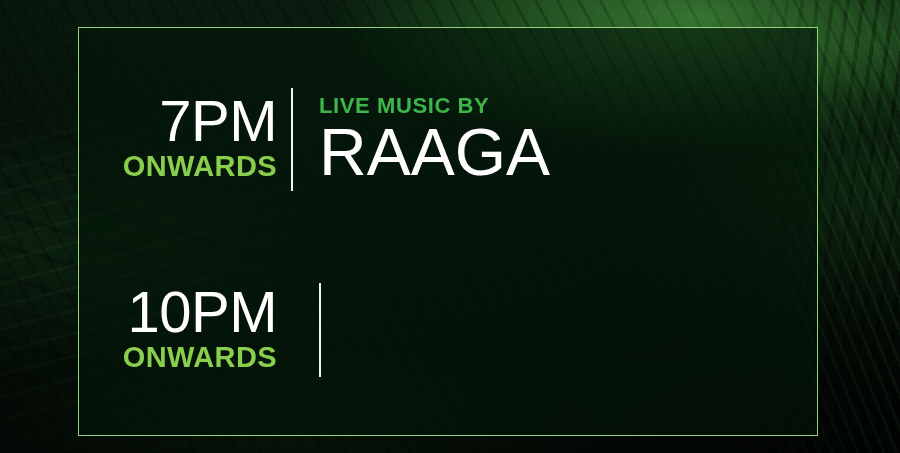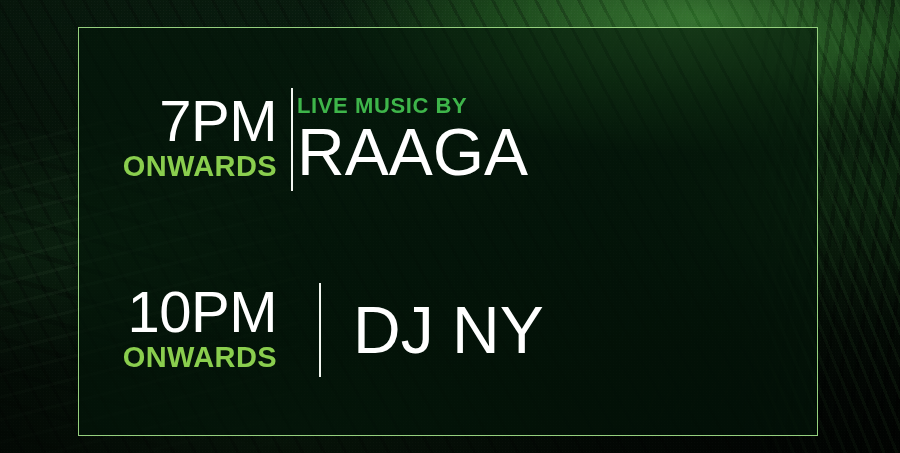--- a/index.html
+++ b/index.html
@@ -127,21 +127,21 @@
 
   .divider {
     width: 2px;
     background: #f2f6f0;
     align-self: center;
   }
   #slot-0 .divider { height: 103px; }
   #slot-1 .divider { height: 94px; }
 
   .act-col {
-    padding-left: 4px;
+    padding-left: 26px;
     box-sizing: border-box;
   }
   .act-kicker {
     color: #3eb54a;
     font-size: 22px;
     line-height: 1.15;
     font-weight: 700;
     letter-spacing: 0.6px;
     white-space: nowrap;
   }
@@ -181,18 +181,17 @@
       </div>
     </div>
 
     <div class="slot" id="slot-1">
       <div class="time-col">
         <div class="time-main">10PM</div>
         <div class="time-sub">ONWARDS</div>
       </div>
       <div class="divider"></div>
       <div class="act-col">
-        <div class="act-name">DJ NY</div>
       </div>
     </div>
 
   </div>
 </div>
 
 </body></html>

